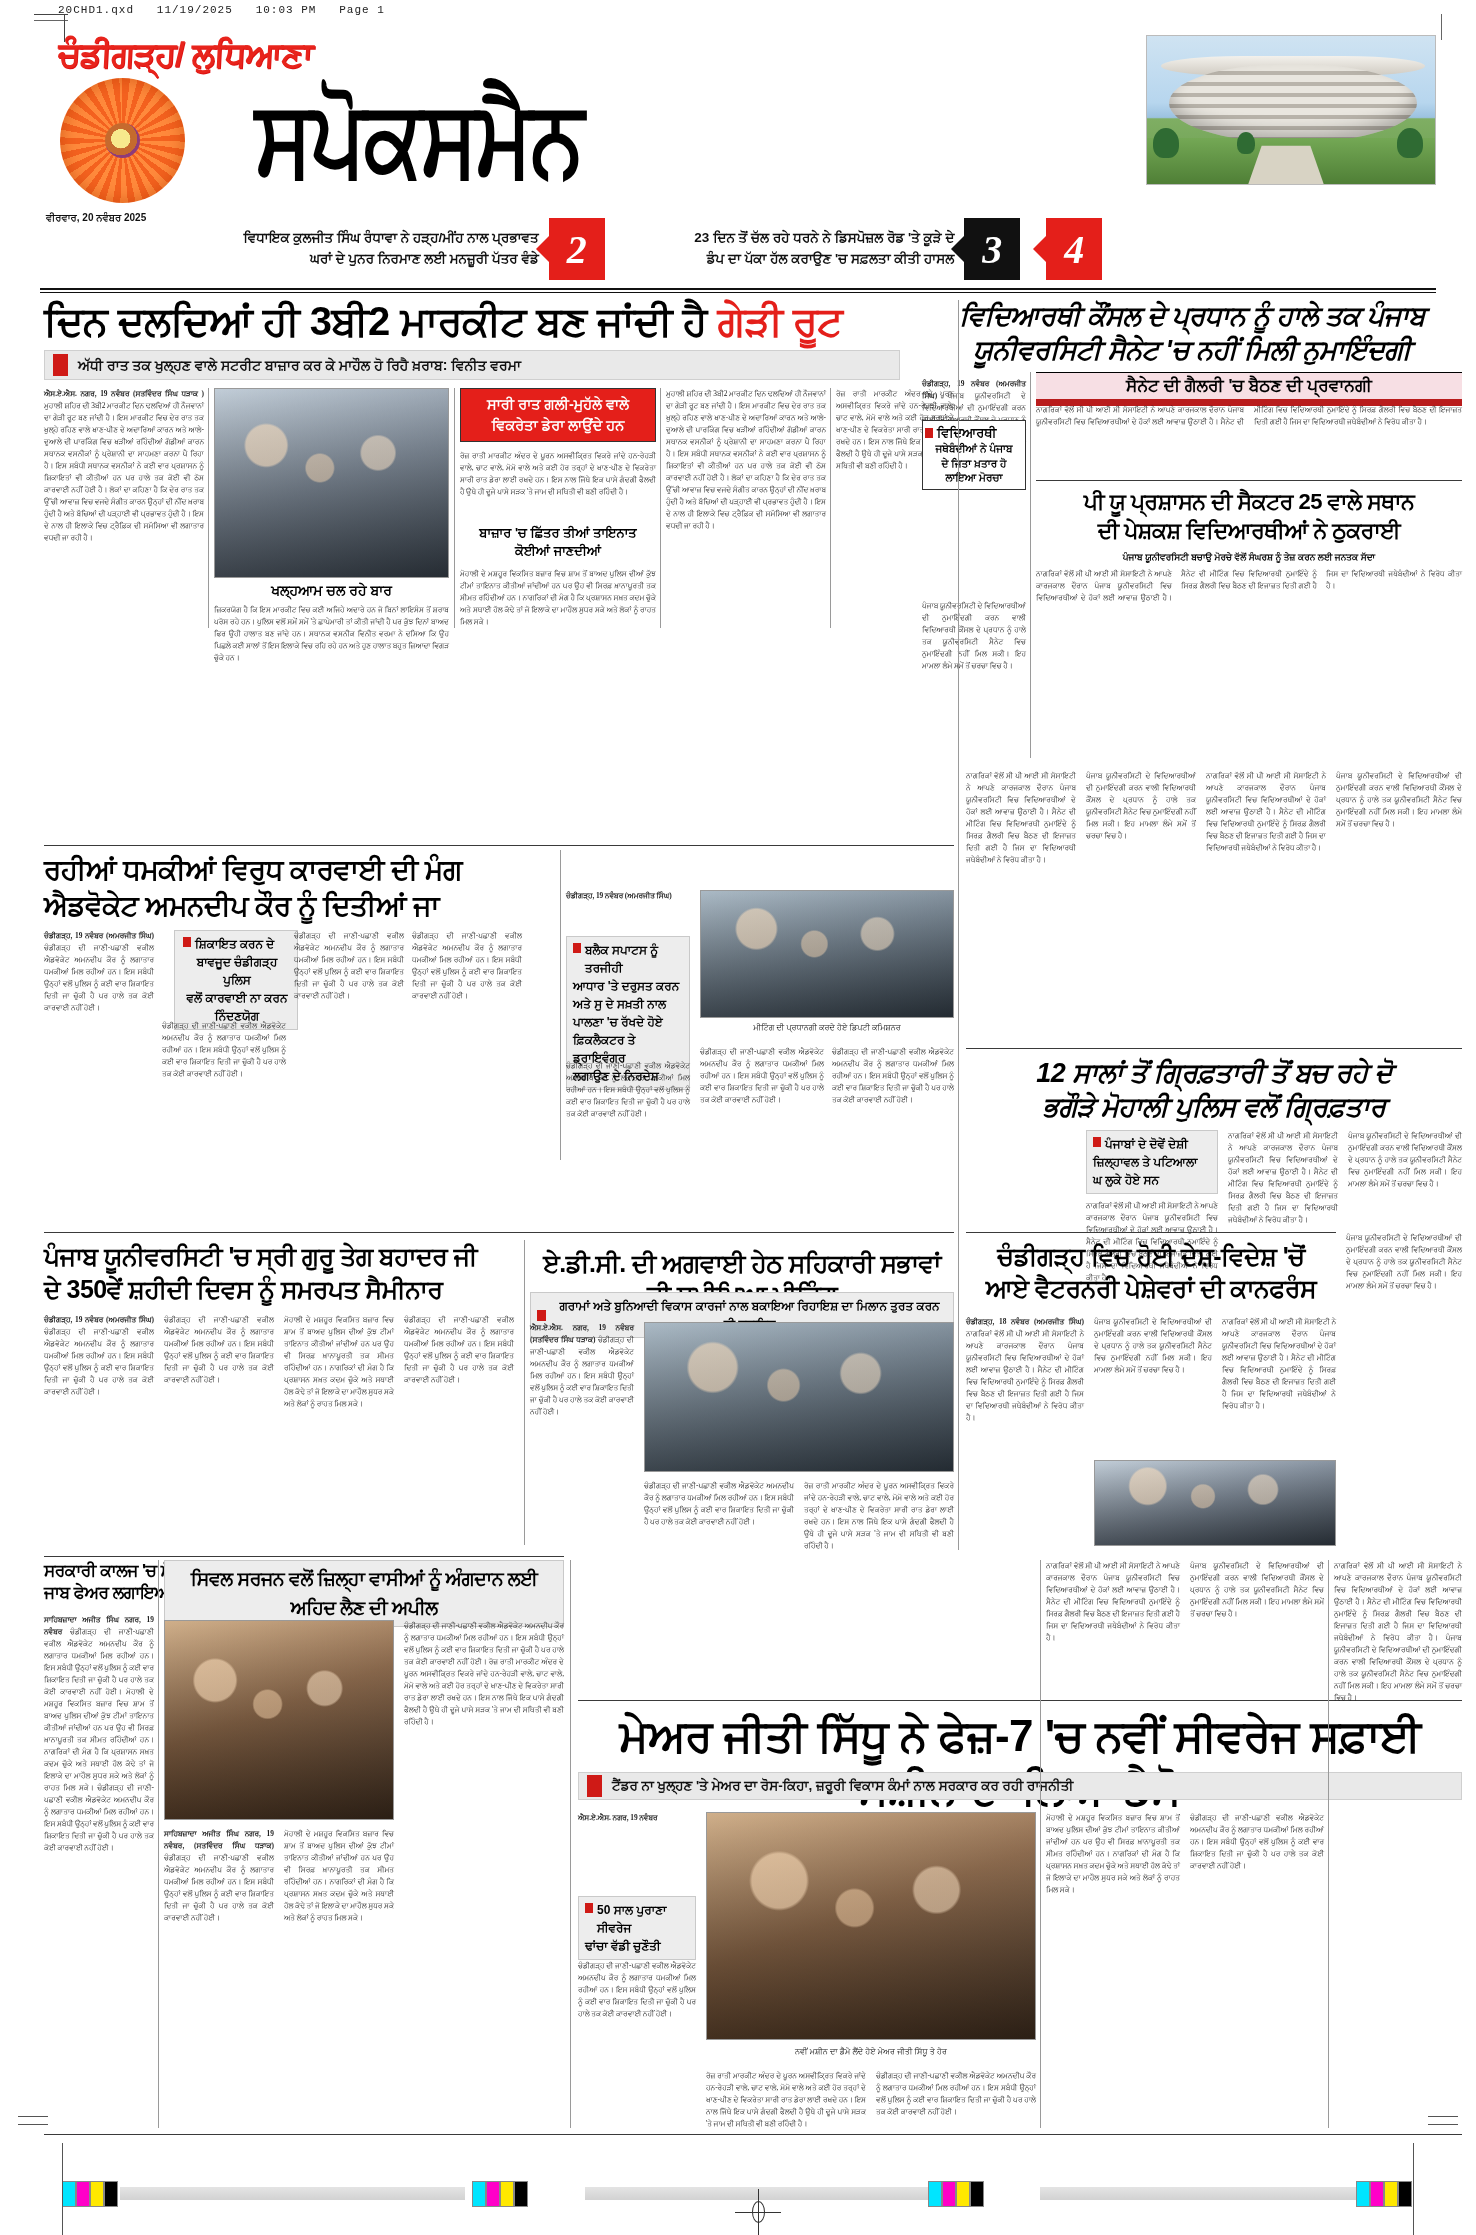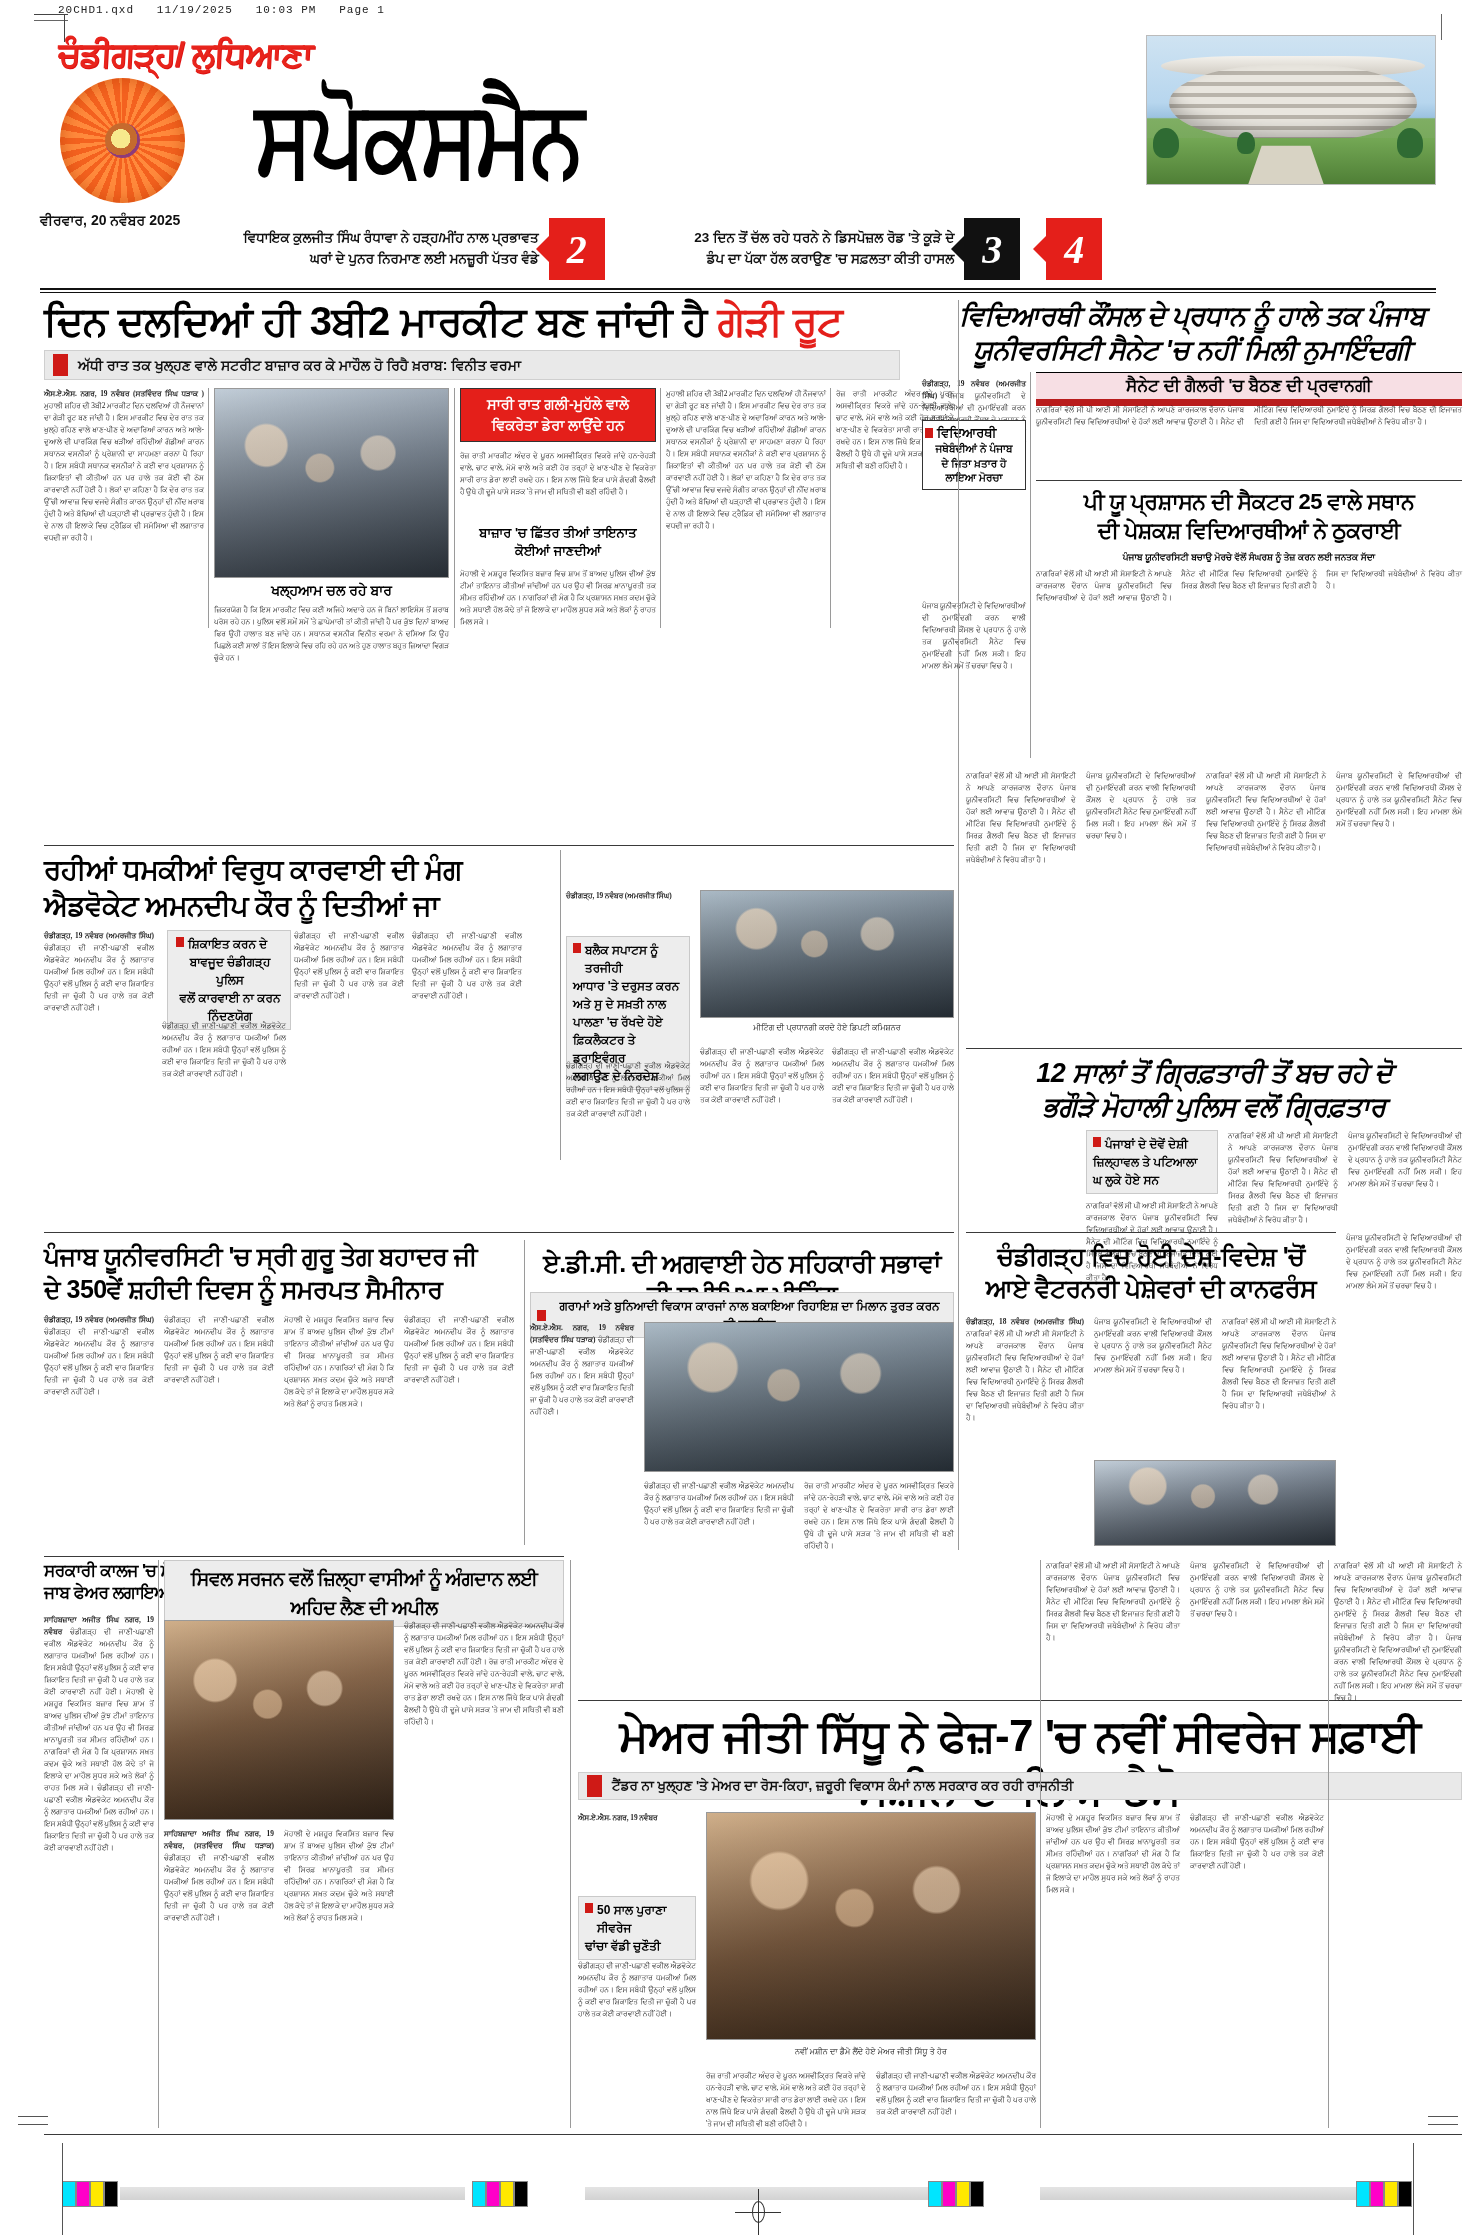--- a/index.html
+++ b/index.html
@@ -48,22 +48,22 @@
   }
   .paper-name {
     position:absolute; left:215px; top:60px;
     font-size:86px; line-height:.95; font-weight:bold; color:#000;
     letter-spacing:-2px;
     font-family:"Liberation Serif","DejaVu Serif",serif;
     transform: scaleY(1.22);
     transform-origin: left top;
   }
   .dateline {
-    position:absolute; left:0; top:182px;
-    font-size:14px; font-weight:bold; color:#111;
+    position:absolute; left:6px; top:182px;
+    font-size:10px; font-weight:bold; color:#111;
   }
 
   
   .building {
     position:absolute; right:0px; top:5px; width:290px; height:150px;
     background:
       linear-gradient(180deg,#cfe3f2 0%,#b7d6ee 45%,#9cc2e0 55%,#7fae63 56%,#6a9d4f 100%);
     overflow:hidden; border:1px solid #bbb;
   }
   .bld-body{
@@ -334,21 +334,21 @@
       <div>ਰਹੀਆਂ ਧਮਕੀਆਂ ਵਿਰੁਧ ਕਾਰਵਾਈ ਦੀ ਮੰਗ</div>
       <div>ਐਡਵੋਕੇਟ ਅਮਨਦੀਪ ਕੌਰ ਨੂੰ ਦਿਤੀਆਂ ਜਾ</div>
     </div>
   </div>
 
   <div class="body-col" style="position:absolute;left:44px;top:930px;width:110px;height:230px;">
     <b>ਚੰਡੀਗੜ੍ਹ, 19 ਨਵੰਬਰ (ਅਮਰਜੀਤ ਸਿੰਘ)</b>
     <span>ਚੰਡੀਗੜ੍ਹ ਦੀ ਜਾਣੀ-ਪਛਾਣੀ ਵਕੀਲ ਐਡਵੋਕੇਟ ਅਮਨਦੀਪ ਕੌਰ ਨੂੰ ਲਗਾਤਾਰ ਧਮਕੀਆਂ ਮਿਲ ਰਹੀਆਂ ਹਨ। ਇਸ ਸਬੰਧੀ ਉਨ੍ਹਾਂ ਵਲੋਂ ਪੁਲਿਸ ਨੂੰ ਕਈ ਵਾਰ ਸ਼ਿਕਾਇਤ ਦਿਤੀ ਜਾ ਚੁੱਕੀ ਹੈ ਪਰ ਹਾਲੇ ਤਕ ਕੋਈ ਕਾਰਵਾਈ ਨਹੀਂ ਹੋਈ।</span>
   </div>
 
-  <div class="kicker" style="position:absolute;left:167px;top:930px;width:124px;padding-left:8px;">
+  <div class="kicker" style="position:absolute;left:174px;top:930px;width:124px;padding-left:8px;">
     <div style="display:flex;gap:4px;align-items:flex-start;">
       <span style="width:8px;height:10px;background:#cf1a16;flex:0 0 auto;margin-top:2px;"></span>
       <span>ਸ਼ਿਕਾਇਤ ਕਰਨ ਦੇ</span>
     </div>
     <div>ਬਾਵਜੂਦ ਚੰਡੀਗੜ੍ਹ ਪੁਲਿਸ</div>
     <div>ਵਲੋਂ ਕਾਰਵਾਈ ਨਾ ਕਰਨ</div>
     <div>ਨਿੰਦਣਯੋਗ</div>
   </div>
   <div class="body-col" style="position:absolute;left:162px;top:1020px;width:124px;height:140px;">ਚੰਡੀਗੜ੍ਹ ਦੀ ਜਾਣੀ-ਪਛਾਣੀ ਵਕੀਲ ਐਡਵੋਕੇਟ ਅਮਨਦੀਪ ਕੌਰ ਨੂੰ ਲਗਾਤਾਰ ਧਮਕੀਆਂ ਮਿਲ ਰਹੀਆਂ ਹਨ। ਇਸ ਸਬੰਧੀ ਉਨ੍ਹਾਂ ਵਲੋਂ ਪੁਲਿਸ ਨੂੰ ਕਈ ਵਾਰ ਸ਼ਿਕਾਇਤ ਦਿਤੀ ਜਾ ਚੁੱਕੀ ਹੈ ਪਰ ਹਾਲੇ ਤਕ ਕੋਈ ਕਾਰਵਾਈ ਨਹੀਂ ਹੋਈ।</div>
   <div class="body-col" style="position:absolute;left:294px;top:930px;width:110px;height:230px;">ਚੰਡੀਗੜ੍ਹ ਦੀ ਜਾਣੀ-ਪਛਾਣੀ ਵਕੀਲ ਐਡਵੋਕੇਟ ਅਮਨਦੀਪ ਕੌਰ ਨੂੰ ਲਗਾਤਾਰ ਧਮਕੀਆਂ ਮਿਲ ਰਹੀਆਂ ਹਨ। ਇਸ ਸਬੰਧੀ ਉਨ੍ਹਾਂ ਵਲੋਂ ਪੁਲਿਸ ਨੂੰ ਕਈ ਵਾਰ ਸ਼ਿਕਾਇਤ ਦਿਤੀ ਜਾ ਚੁੱਕੀ ਹੈ ਪਰ ਹਾਲੇ ਤਕ ਕੋਈ ਕਾਰਵਾਈ ਨਹੀਂ ਹੋਈ।</div>

